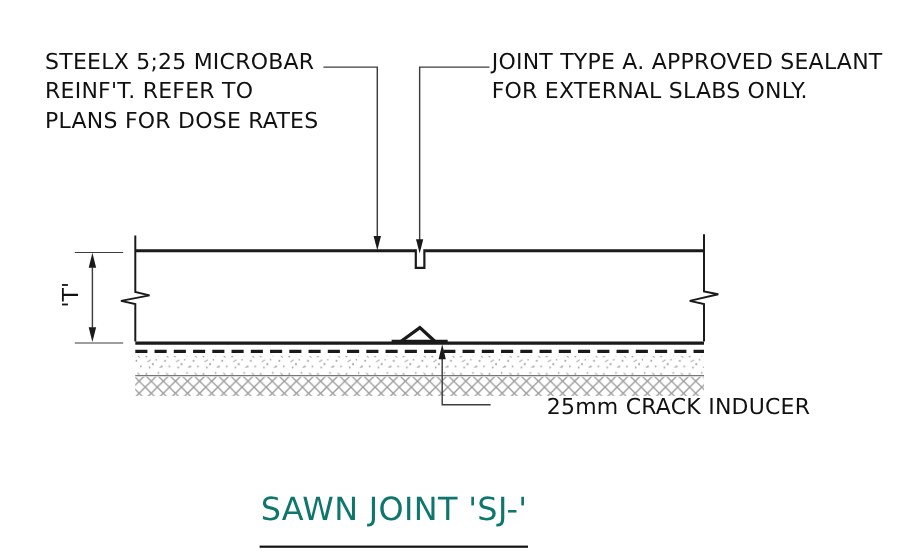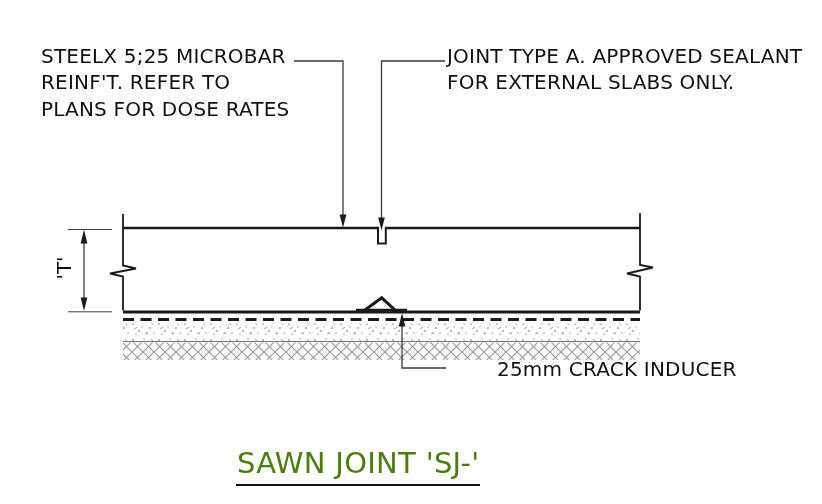--- a/index.html
+++ b/index.html
@@ -32,26 +32,26 @@
     width: 52px; height: 30px;
     display: flex; align-items: center; justify-content: center;
     transform: rotate(-90deg);
     transform-origin: 50% 50%;
     color: #111111;
     font-size: 20px;
   }
   #detail-title {
     position: absolute;
     left: 236px; top: 446px;
-    color: #4d7c0f;
+    color: #0f766e;
     font-size: 29px;
     letter-spacing: 0.3px;
     white-space: nowrap;
     border-bottom: 2.5px solid #111111;
-    padding: 0 1px 4px 1px;
+    padding: 0 1px 16px 1px;
   }
 </style>
 </head>
 <body>
 
 <div id="canvas">
 
   <svg id="drawing-svg" width="822" height="504" viewBox="0 0 822 504">
     <defs>
       <pattern id="pat-stipple" width="26" height="16" patternUnits="userSpaceOnUse">

